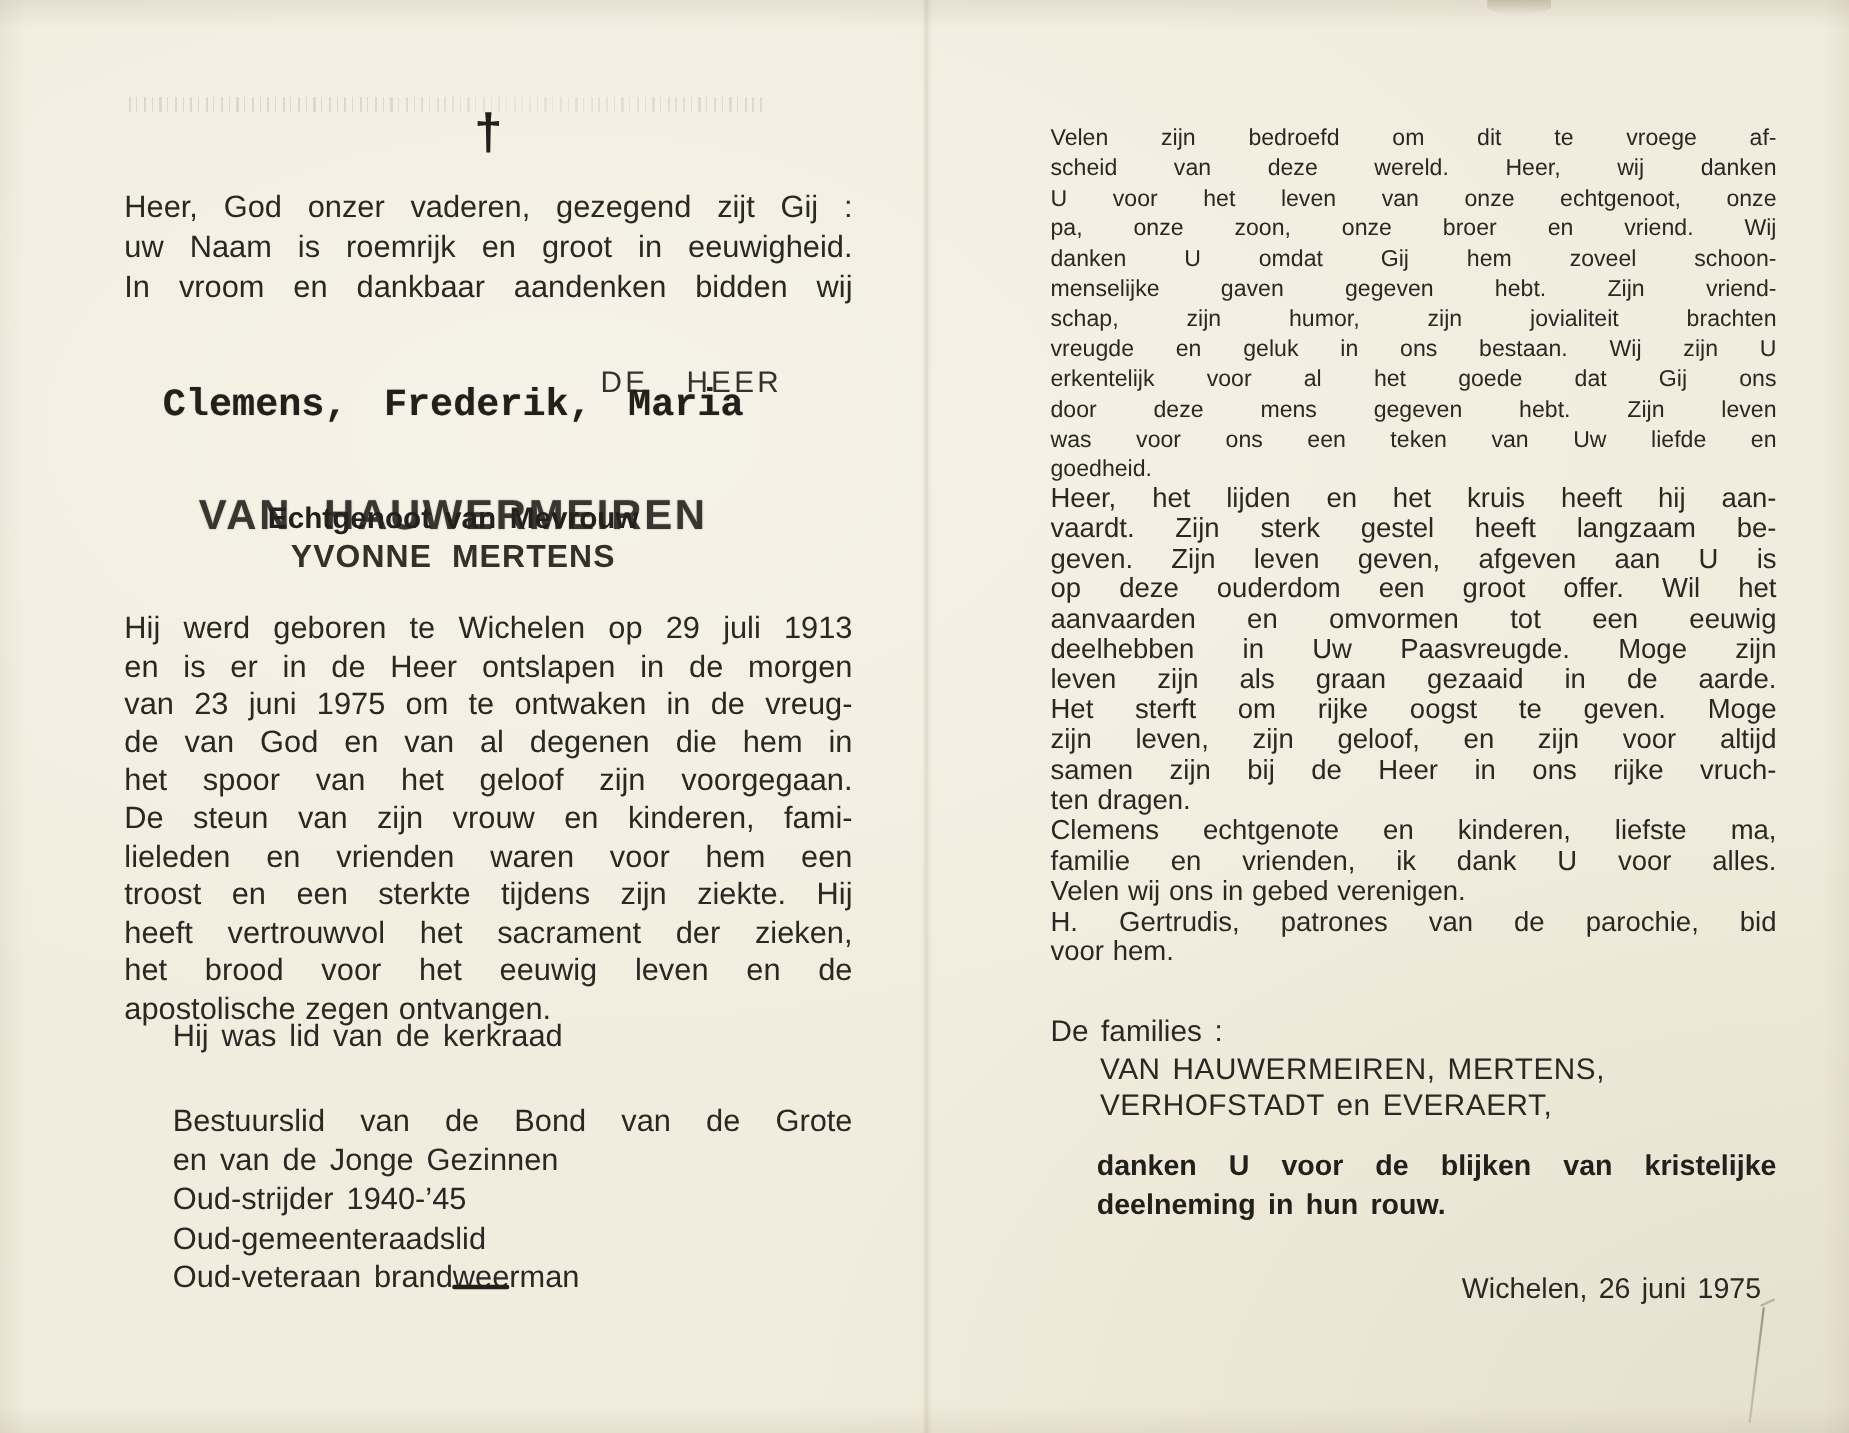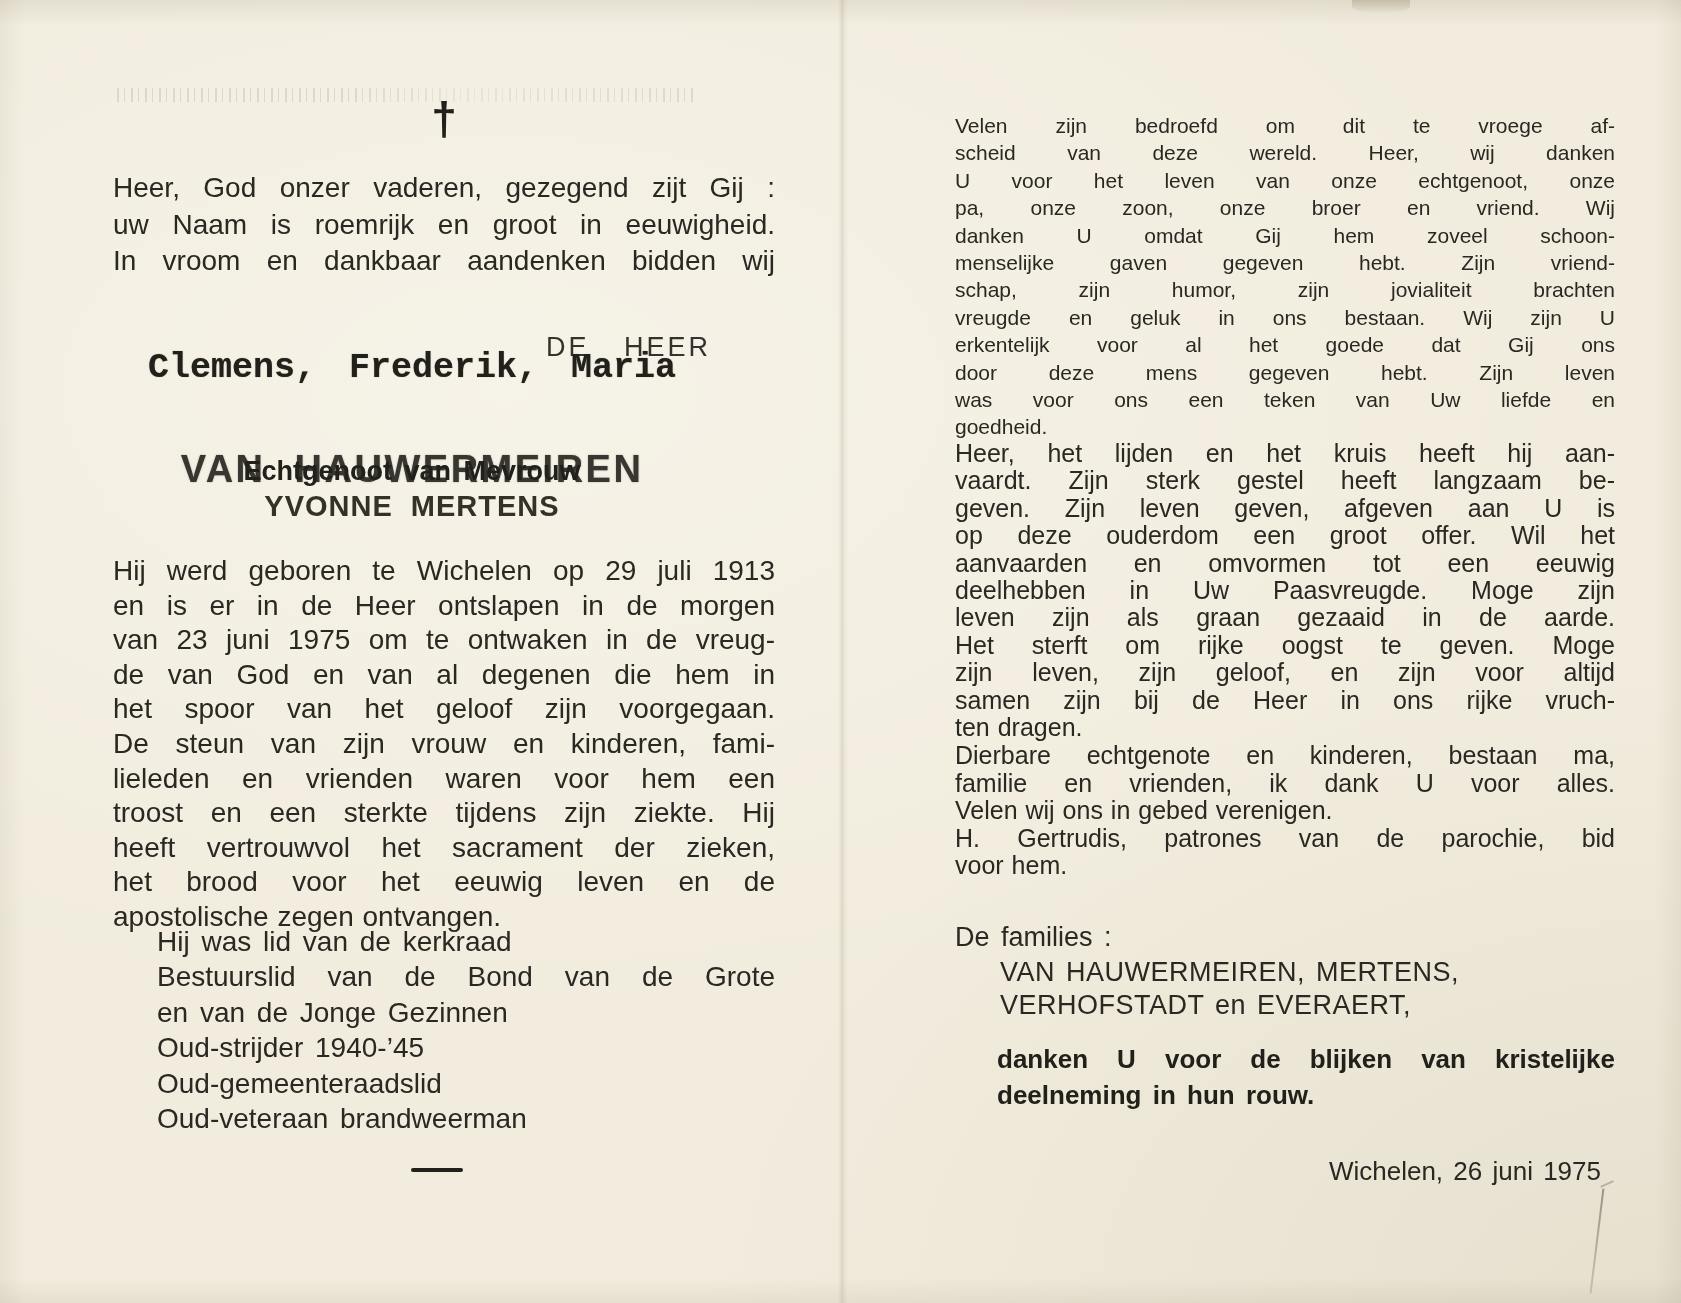--- a/index.html
+++ b/index.html
@@ -38,21 +38,21 @@
   .col{position:absolute;top:0;height:100%;}
   .col-left{left:113px;width:662px;}
   .col-right{left:955px;width:660px;}
 
   .blk{position:absolute;left:0;width:100%;}
 
   .line{white-space:nowrap;}
   .just .line{text-align:justify;text-align-last:justify;}
   .line.nj{text-align:left;text-align-last:left;}
   .roles .line{text-align:left;text-align-last:left;}
-  .roles .line.st{text-align:justify;text-align-last:justify;}
+  .roles .line.st{text-align:justify;text-align-last:justify;margin-top:42px;}
 
   
   .cross{top:96px;text-align:center;padding-right:64px;font-size:46px;line-height:1;
     font-weight:bold;color:var(--ink_bold,#21201b);}
   .intro{top:170px;font-size:28px;line-height:36.5px;word-spacing:1px;}
   .voor{top:283px;font-size:27px;text-align:center;padding-right:64px;box-sizing:border-box;}
   .deheer{top:332px;font-size:27px;letter-spacing:3px;word-spacing:24px;text-align:right;
     padding-right:64px;box-sizing:border-box;color:#34322c;}
   .name1{top:348px;font-size:35px;font-weight:bold;word-spacing:12px;text-align:center;
     padding-right:64px;box-sizing:border-box;color:var(--ink_bold,#21201b);
@@ -149,21 +149,21 @@
       <div class="line">op deze ouderdom een groot offer. Wil het</div>
       <div class="line">aanvaarden en omvormen tot een eeuwig</div>
       <div class="line">deelhebben in Uw Paasvreugde. Moge zijn</div>
       <div class="line">leven zijn als graan gezaaid in de aarde.</div>
       <div class="line">Het sterft om rijke oogst te geven. Moge</div>
       <div class="line">zijn leven, zijn geloof, en zijn voor altijd</div>
       <div class="line">samen zijn bij de Heer in ons rijke vruch-</div>
       <div class="line nj">ten dragen.</div>
     </div>
   <div class="blk p3 just">
-      <div class="line">Dierbare echtgenote en kinderen, bestaan ma,</div>
+      <div class="line">Clemens echtgenote en kinderen, liefste ma,</div>
       <div class="line">familie en vrienden, ik dank U voor alles.</div>
       <div class="line nj">Velen wij ons in gebed verenigen.</div>
       <div class="line">H. Gertrudis, patrones van de parochie, bid</div>
       <div class="line nj">voor hem.</div>
     </div>
   <div class="blk families-label">De families :</div>
   <div class="blk families">
       <div class="line">VAN HAUWERMEIREN, MERTENS,</div>
       <div class="line">VERHOFSTADT en EVERAERT,</div>
     </div>

